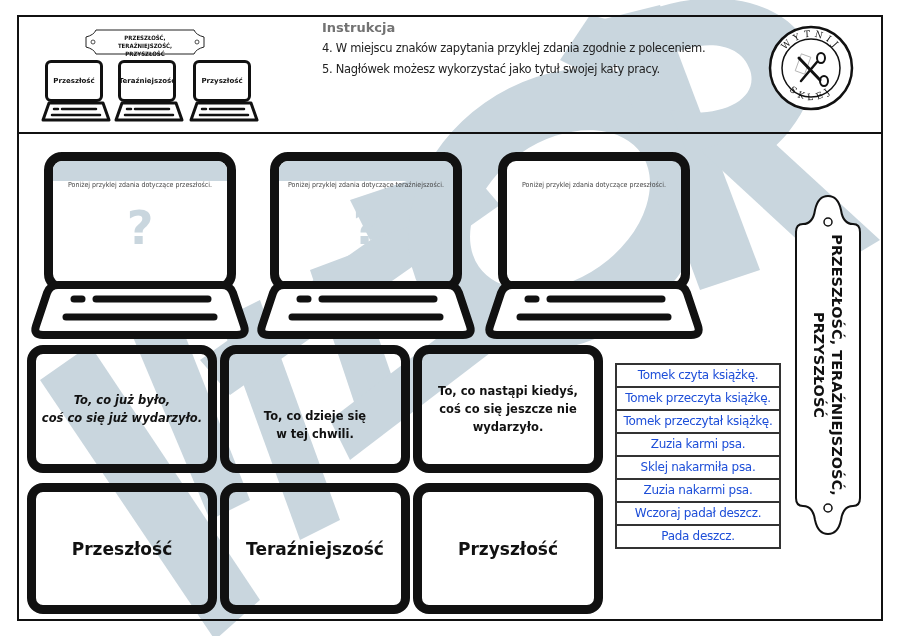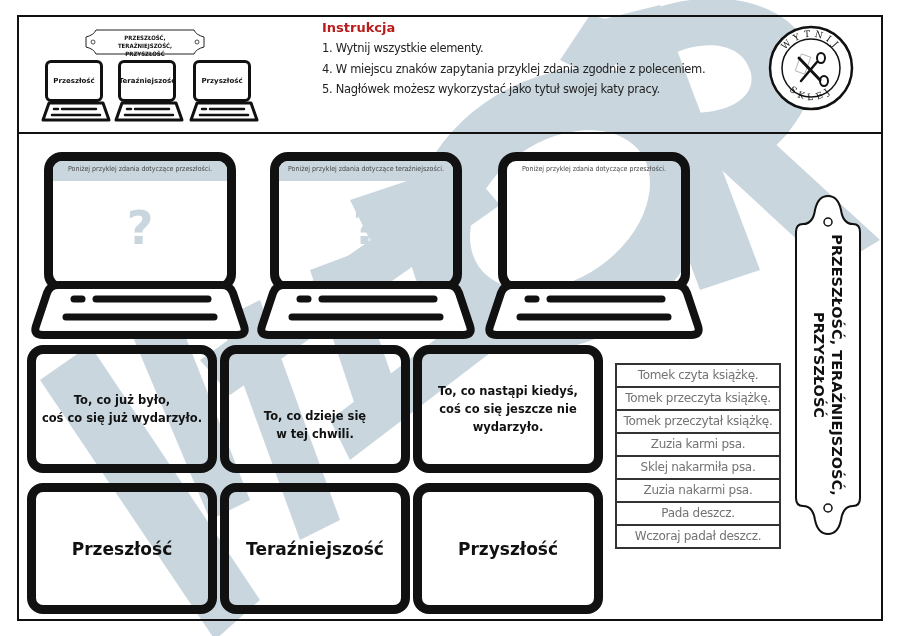--- a/index.html
+++ b/index.html
@@ -17,41 +17,41 @@
   .mini-plaque svg { position: absolute; left: 0; top: 0; }
   .mini-plaque-text { position: absolute; left: 14px; right: 14px; top: 5px; font-size: 6px; font-weight: bold; text-align: center; line-height: 8px; font-family: "DejaVu Sans Condensed", "DejaVu Sans", sans-serif; }
 
   .mini-laptop { position: absolute; top: 60px; width: 72px; height: 63px; z-index: 2; }
   .mini-laptop .scr { position: absolute; left: 5px; top: 0; width: 58px; height: 42px; border: 3px solid #111; border-radius: 6px; background: #fff; display: flex; align-items: center; justify-content: center; }
   .mini-laptop .scr span { font-size: 7px; font-weight: bold; }
   .mini-laptop svg { position: absolute; left: 0; top: 41px; }
 
   
   .instr { position: absolute; left: 322px; top: 20px; z-index: 2; font-family: "DejaVu Sans", sans-serif; }
-  .instr-title { font-size: 13px; font-weight: bold; color: #b91c1c; margin-bottom: 3px; }
+  .instr-title { font-size: 13px; font-weight: bold; color: #737373; margin-bottom: 3px; }
   .instr-list { list-style: none; font-size: 11.5px; color: #222; line-height: 20.5px; letter-spacing: -0.3px; }
 
   .stamp { position: absolute; left: 768px; top: 25px; width: 86px; height: 86px; z-index: 2; }
 
   
   .laptop { position: absolute; top: 152px; width: 220px; height: 188px; z-index: 2; }
   .laptop .screen { position: absolute; left: 14px; top: 0; width: 192px; height: 140px; border: 9px solid #111; border-radius: 18px; overflow: hidden; }
   .laptop .screen .glue { position: absolute; left: 0; top: 0; right: 0; height: 20px; background: #c9d6de; }
-  .laptop .screen .caption { position: absolute; left: 0; right: 0; top: 4px; text-align: center; font-size: 7px; color: #444; font-family: "DejaVu Sans Condensed","DejaVu Sans", sans-serif; }
+  .laptop .screen .caption { position: absolute; left: 0; right: 0; top: 20px; text-align: center; font-size: 7px; color: #444; font-family: "DejaVu Sans Condensed","DejaVu Sans", sans-serif; }
   .laptop .screen .qmark { position: absolute; left: 0; right: 0; top: 40px; text-align: center; font-size: 46px; font-weight: bold; color: #c9d6de; }
   .laptop svg.base { position: absolute; left: 0; top: 128px; }
 
   
   .card { position: absolute; width: 190px; height: 128px; border: 9px solid #111; border-radius: 16px; display: flex; align-items: center; justify-content: center; text-align: center; z-index: 2; }
   .card-desc { font-size: 11.5px; font-weight: bold; line-height: 18px; }
   .card-name { font-size: 17px; font-weight: bold; }
 
   
   .strips { position: absolute; left: 615px; top: 365px; width: 166px; z-index: 2; }
-  .strip { height: 25px; border: 2px solid #333; margin-top: -2px; background: #fff; font-size: 12px; text-align: center; line-height: 21px; color: #737373; white-space: nowrap; letter-spacing: -0.3px; }
+  .strip { height: 25px; border: 2px solid #333; margin-top: -2px; background: #fff; font-size: 12px; text-align: center; line-height: 21px; color: #1d4ed8; white-space: nowrap; letter-spacing: -0.3px; }
 
   
   .vplaque { position: absolute; left: 793px; top: 194px; width: 70px; height: 342px; z-index: 2; }
   .vplaque-text { position: absolute; left: 35px; top: 171px; transform: translate(-50%, -50%) rotate(90deg); width: 300px; text-align: center; font-size: 14.5px; font-weight: bold; line-height: 18px; }
 </style>
 </head>
 <body>
 
 <svg class="watermark" viewBox="0 0 900 636" width="900" height="636">
   <g fill="#c9d6de">
@@ -116,21 +116,20 @@
       <path d="M9,2 H63 L69,19 H3 Z" fill="#fff" stroke="#111" stroke-width="3" stroke-linejoin="round"></path>
       <line x1="14" y1="8" x2="18" y2="8" stroke="#111" stroke-width="2.5" stroke-linecap="round"></line>
       <line x1="22" y1="8" x2="56" y2="8" stroke="#111" stroke-width="2.5" stroke-linecap="round"></line>
       <line x1="12" y1="14" x2="60" y2="14" stroke="#111" stroke-width="2.5" stroke-linecap="round"></line>
     </svg>
 </div>
 
 <div class="instr">
   <div class="instr-title">Instrukcja</div>
   <ol class="instr-list">
-    <li>1. Wytnij wszystkie elementy.</li>
     <li>4. W miejscu znaków zapytania przyklej zdania zgodnie z poleceniem.</li>
     <li>5. Nagłówek możesz wykorzystać jako tytuł swojej katy pracy.</li>
   </ol>
 </div>
 
 <svg class="stamp" viewBox="0 0 86 86" width="86" height="86">
   <circle cx="43" cy="43" r="41" fill="#fff" stroke="#111" stroke-width="2.5"></circle>
   <circle cx="43" cy="43" r="29" fill="none" stroke="#111" stroke-width="1.5"></circle>
   <defs>
     <path id="arcTop" d="M12,43 A31,31 0 0 1 74,43"></path>
@@ -178,21 +177,21 @@
     <div class="caption">Poniżej przyklej zdania dotyczące przeszłości.</div>
   </div>
   <svg class="base" width="220" height="62" viewBox="0 0 220 62">
       <path d="M28,5 H192 Q200,5 203,13 L214,46 Q217,55 207,55 H13 Q3,55 6,46 L17,13 Q20,5 28,5 Z" fill="#fff" stroke="#111" stroke-width="8" stroke-linejoin="round"></path>
       <line x1="44" y1="19" x2="52" y2="19" stroke="#111" stroke-width="7" stroke-linecap="round"></line>
       <line x1="66" y1="19" x2="178" y2="19" stroke="#111" stroke-width="7" stroke-linecap="round"></line>
       <line x1="36" y1="37" x2="184" y2="37" stroke="#111" stroke-width="7" stroke-linecap="round"></line>
     </svg>
 </div>
 
-<div class="card" style="left:27px; top:345px;">
+<div class="card" style="left:27px; top:345px;font-style:italic;">
   <div class="card-desc" style="white-space:pre-line;">To, co już było,
 coś co się już wydarzyło.</div>
 </div>
 <div class="card" style="left:220px; top:345px;">
   <div class="card-desc" style="white-space:pre-line;margin-top:32px;">To, co dzieje się
 w tej chwili.</div>
 </div>
 <div class="card" style="left:413px; top:345px;">
   <div class="card-desc" style="white-space:pre-line;">To, co nastąpi kiedyś,
 coś co się jeszcze nie
@@ -209,22 +208,22 @@
   <div class="card-name">Przyszłość</div>
 </div>
 
 <div class="strips">
   <div class="strip">Tomek czyta książkę.</div>
   <div class="strip">Tomek przeczyta książkę.</div>
   <div class="strip">Tomek przeczytał książkę.</div>
   <div class="strip">Zuzia karmi psa.</div>
   <div class="strip">Sklej nakarmiła psa.</div>
   <div class="strip">Zuzia nakarmi psa.</div>
+  <div class="strip">Wczoraj padał deszcz.</div>
   <div class="strip">Pada deszcz.</div>
-  <div class="strip">Wczoraj padał deszcz.</div>
 </div>
 
 <div class="vplaque">
   <svg width="70" height="342" viewBox="0 0 70 342" style="position:absolute;left:0;top:0;">
     <path d="M3,38 Q3,30 10,30 Q20,30 22,16 Q25,2 35,2 Q45,2 48,16 Q50,30 60,30 Q67,30 67,38 V304 Q67,312 60,312 Q50,312 48,326 Q45,340 35,340 Q25,340 22,326 Q20,312 10,312 Q3,312 3,304 Z" fill="#fff" stroke="#111" stroke-width="2"></path>
     <circle cx="35" cy="28" r="4" fill="none" stroke="#111" stroke-width="1.5"></circle>
     <circle cx="35" cy="314" r="4" fill="none" stroke="#111" stroke-width="1.5"></circle>
   </svg>
   <div class="vplaque-text">
     <div>PRZESZŁOŚĆ, TERAŹNIEJSZOŚĆ,</div>

